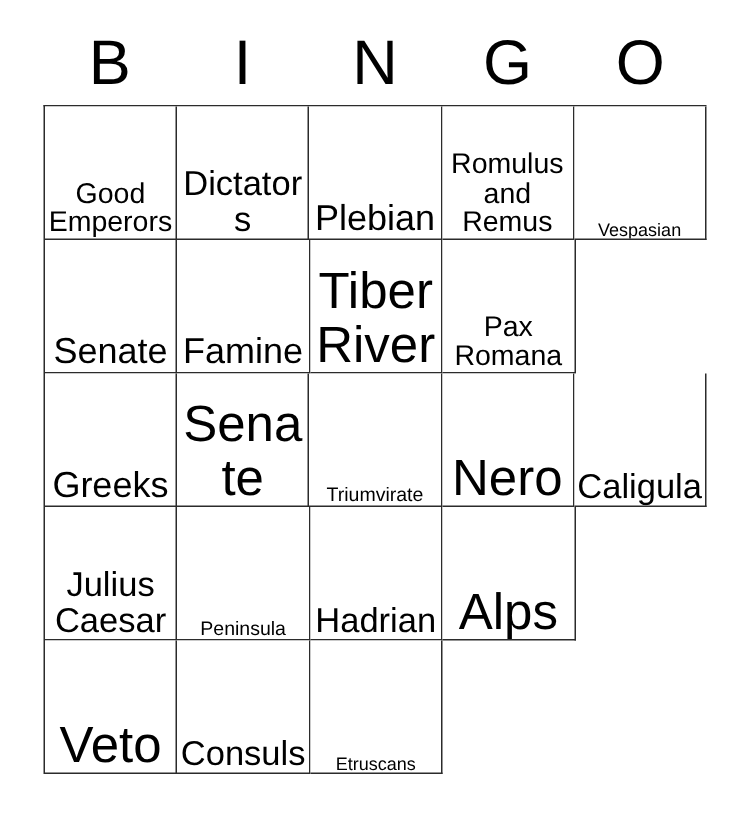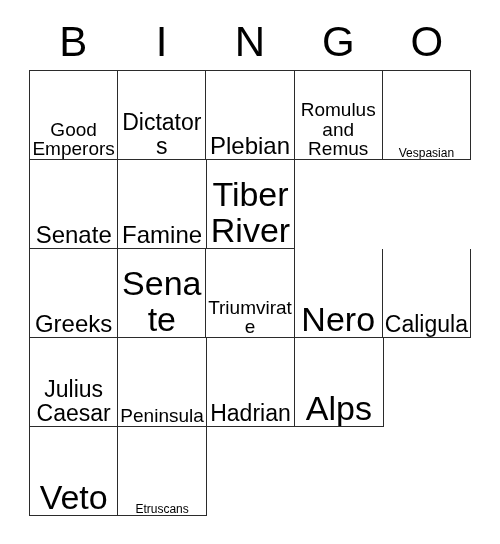--- a/index.html
+++ b/index.html
@@ -74,21 +74,21 @@
     word-wrap: break-word;
     color: #000;
   }
 
   
   .fs-xl   { font-size: 34px; margin-top: 48px; }
   .fs-lg   { font-size: 24px; }
   .fs-md   { font-size: 23px; }
   .fs-sm   { font-size: 19px; }
   .fs-xs   { font-size: 12px; }
-  .fs-xxs  { font-size: 19px; }
+  .fs-xxs  { font-size: 13px; }
 </style>
 </head>
 <body>
 
 <div id="card">
 
   <div id="header">
     <div class="header-cell">B</div>
     <div class="header-cell">I</div>
     <div class="header-cell">N</div>
@@ -117,20 +117,23 @@
       <div class="grid-row">
         <div class="cell">
           <span class="cell-text fs-lg">Senate</span>
         </div>
         <div class="cell">
           <span class="cell-text fs-lg">Famine</span>
         </div>
         <div class="cell">
           <span class="cell-text fs-xl">Tiber River</span>
         </div>
+        <div class="cell">
+          <span class="cell-text fs-sm">Pax Romana</span>
+        </div>
       </div>
       <div class="grid-row">
         <div class="cell">
           <span class="cell-text fs-lg">Greeks</span>
         </div>
         <div class="cell">
           <span class="cell-text fs-xl">Senate</span>
         </div>
         <div class="cell">
           <span class="cell-text fs-xxs">Triumvirate</span>
@@ -154,18 +157,21 @@
         </div>
         <div class="cell">
           <span class="cell-text fs-xl">Alps</span>
         </div>
       </div>
       <div class="grid-row">
         <div class="cell">
           <span class="cell-text fs-xl">Veto</span>
         </div>
         <div class="cell">
+          <span class="cell-text fs-md">Consuls</span>
+        </div>
+        <div class="cell">
           <span class="cell-text fs-xs">Etruscans</span>
         </div>
       </div>
     </div>
 
 </div>
 
 </body></html>

